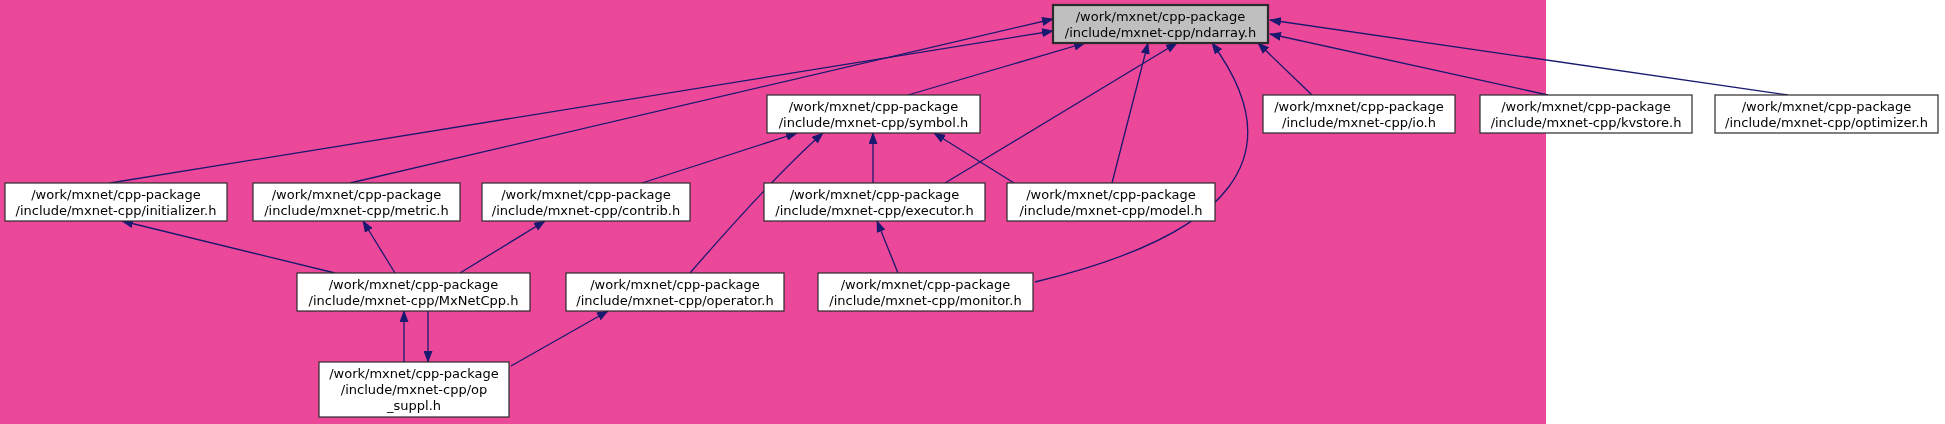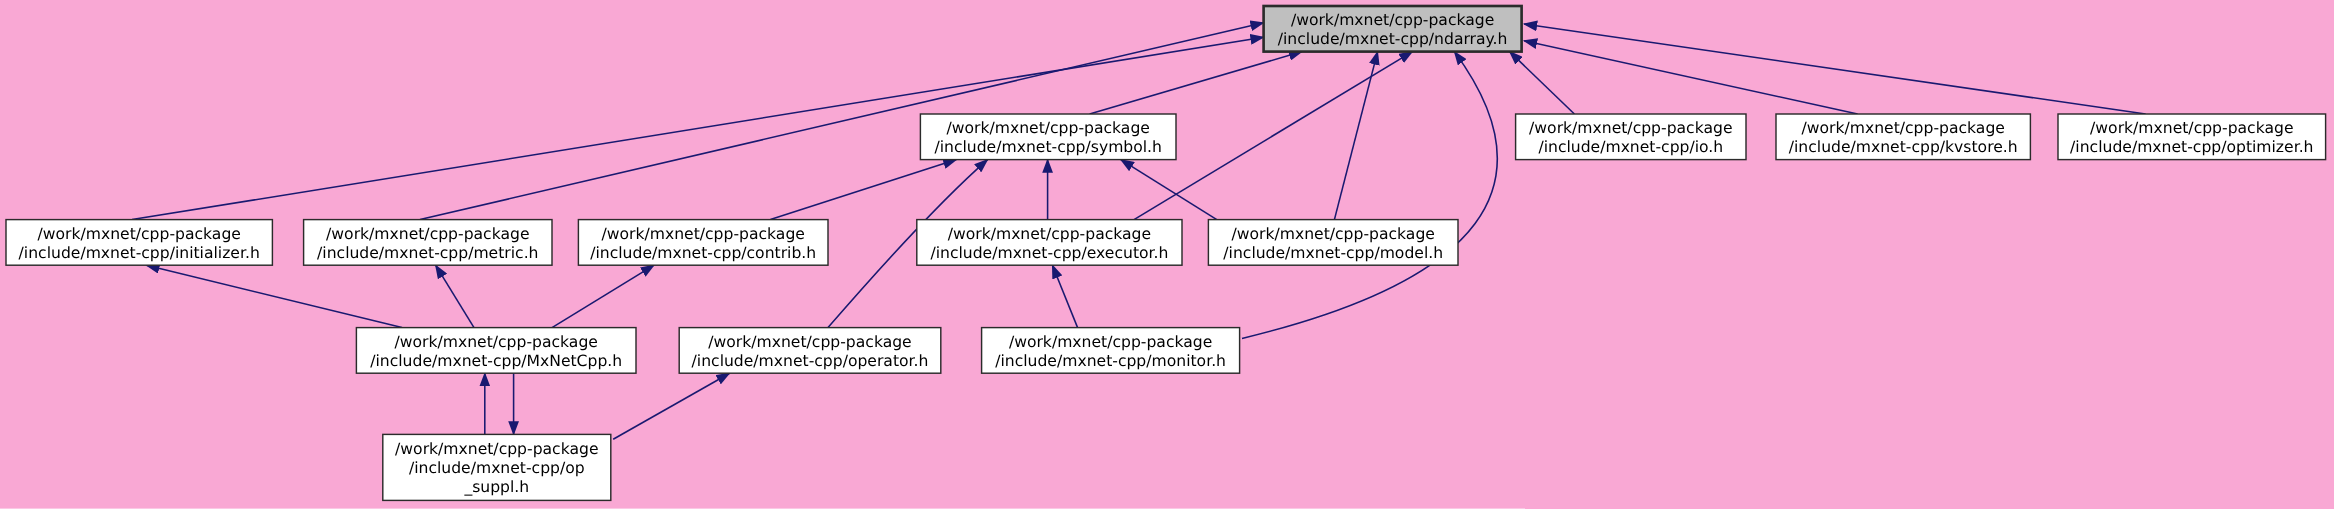--- a/index.html
+++ b/index.html
@@ -1,20 +1,20 @@
 <!DOCTYPE html>
 <html><head>
 <meta charset="utf-8">
 <style>
   html, body { margin: 0; padding: 0; background: #ffffff; }
   .canvas {
     position: relative;
-    width: 1945px;
+    width: 1546px;
     height: 424px;
-    background: #f9a8d4;
+    background: #ec4899;
     font-family: "DejaVu Sans", "Liberation Sans", sans-serif;
   }
   svg { display: block; }
   .edge { fill: none; stroke-width: 1.3px; }
   .node-rect { stroke-width: 1.2px; }
   .node-rect.highlighted { stroke-width: 2.2px; }
   .node-label {
     font-family: "DejaVu Sans", "Liberation Sans", sans-serif;
     font-size: 13px;
     fill: #000000;

